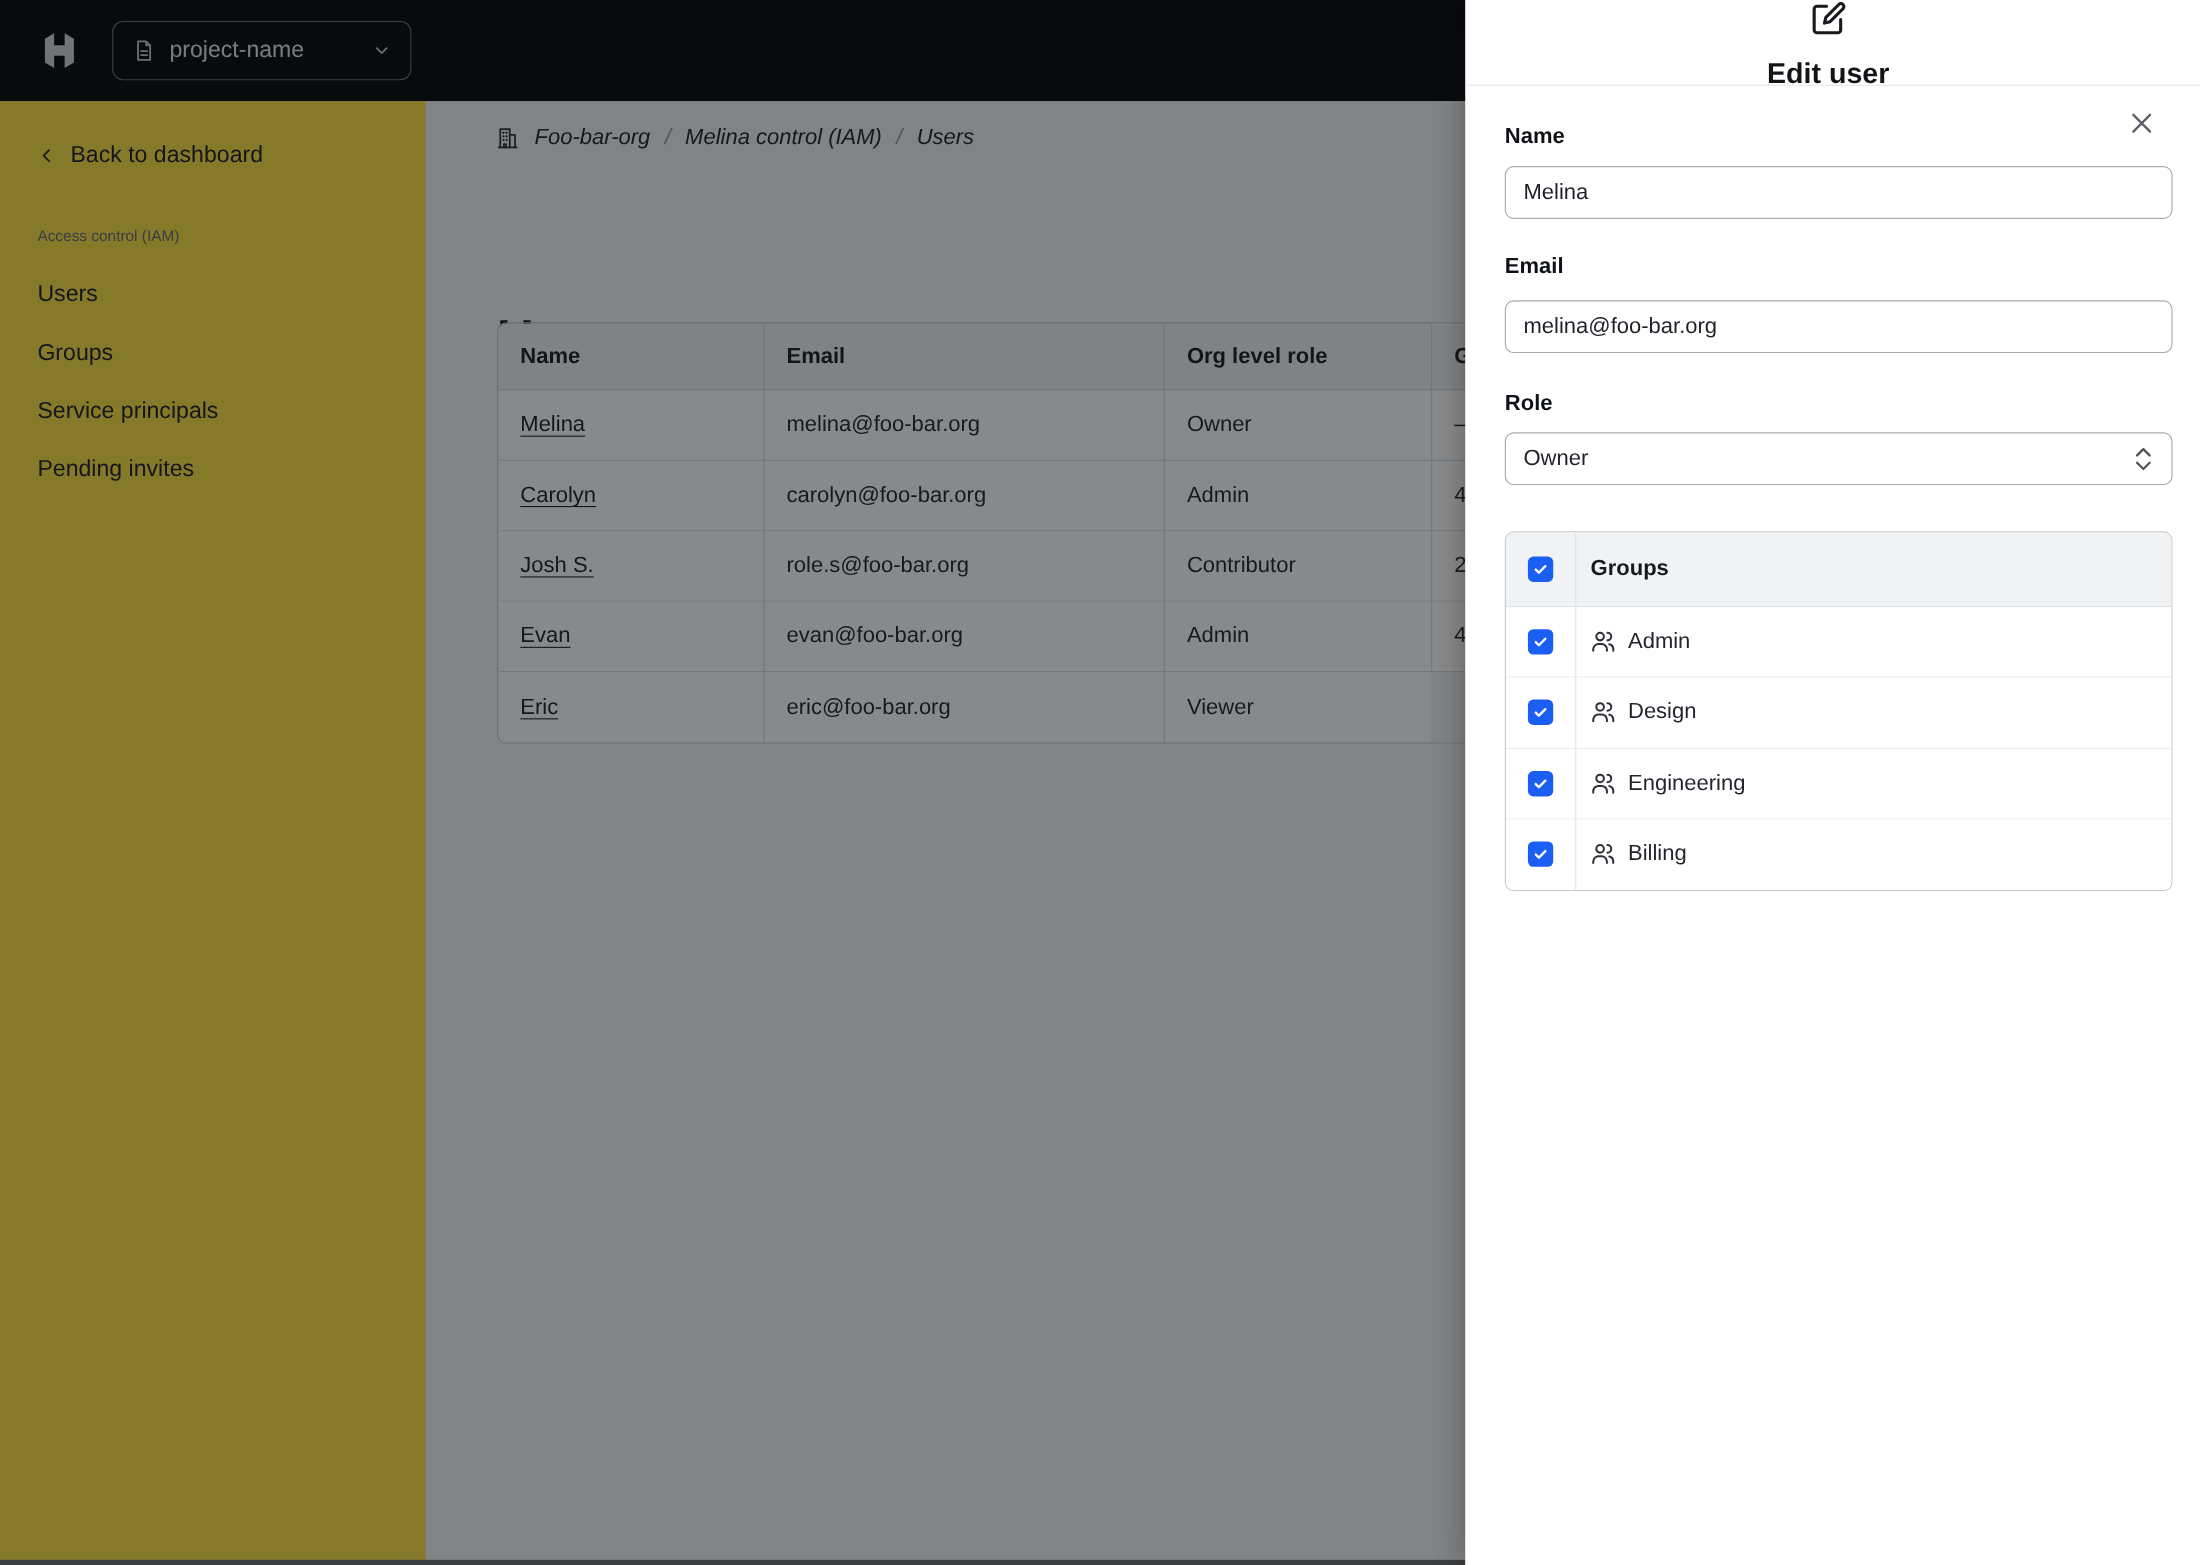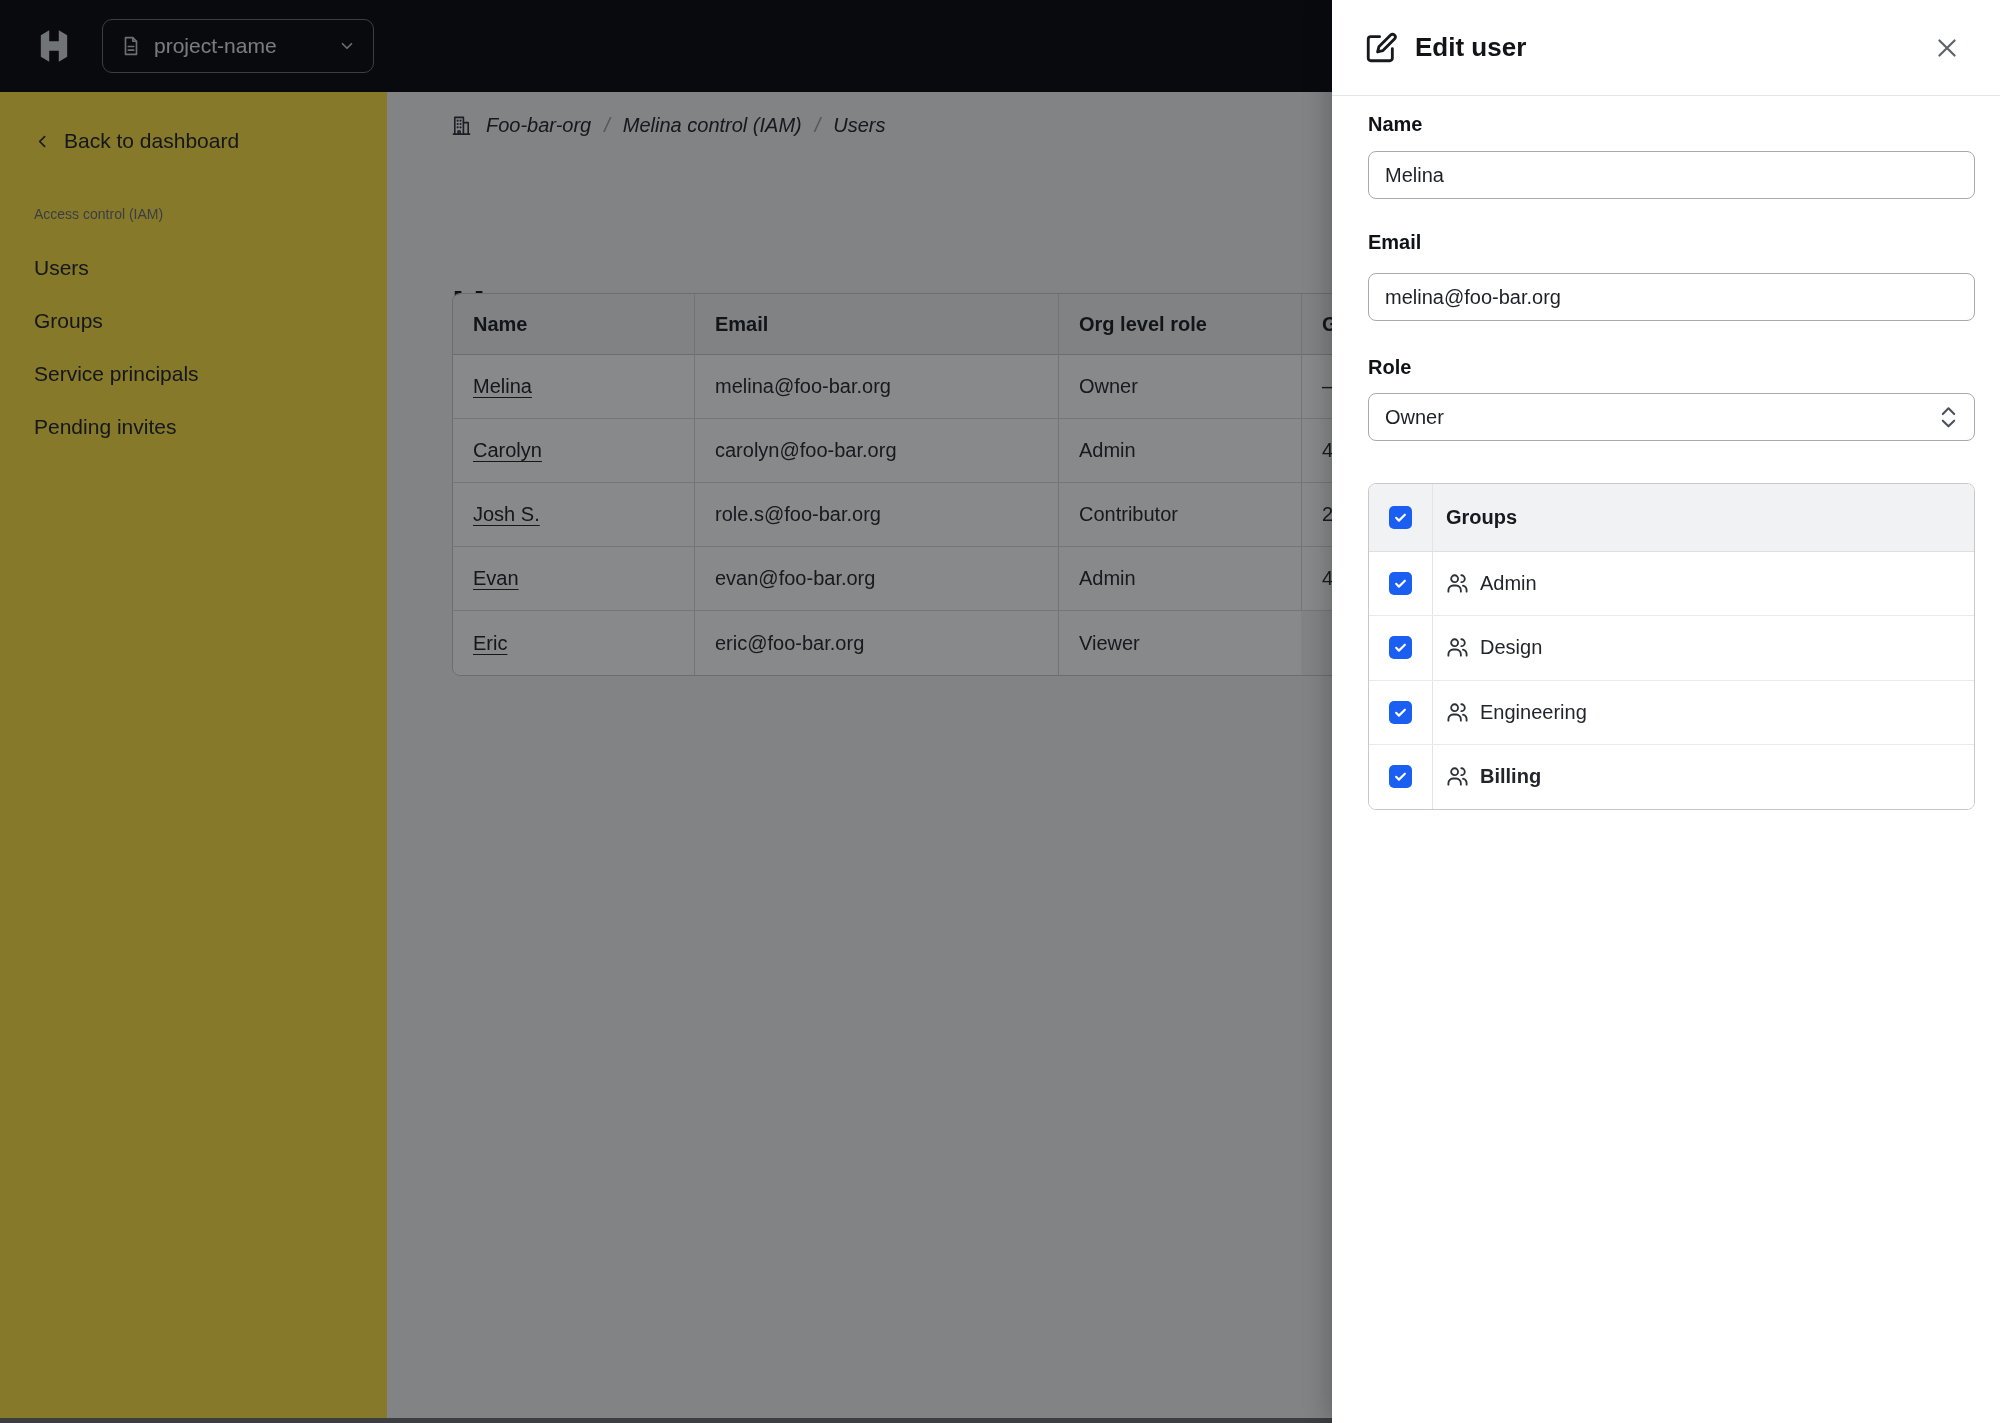--- a/index.html
+++ b/index.html
@@ -57,23 +57,23 @@
   .name-link { color:#22262c; text-decoration:underline; text-underline-offset:4px;
                text-decoration-thickness:1px; cursor:pointer; }
 
   
   .overlay { position:absolute; inset:0; background:rgba(7,8,10,0.48); z-index:5; }
   .bottom-strip { position:absolute; left:0; bottom:0; width:2000px; height:5px; background:#6e7074; z-index:1; }
 
   
   .drawer { position:absolute; left:1332px; top:0; width:668px; height:1423px; background:#ffffff;
             z-index:10; box-shadow:0 0 26px rgba(10,10,12,0.32); }
-  .drawer-header { position:absolute; top:0; left:0; right:0; height:96px;
+  .drawer-header { position:absolute; top:0; left:0; right:0; height:78px;
                    border-bottom:1px solid #e4e6ea; display:flex; align-items:center;
-                   gap:17px; padding:0 40px 0 32px; }
+                   gap:17px; padding:0 40px 0 32px;flex-direction:column; }
   .edit-icon { width:34px; height:34px; color:#17191d; }
   .drawer-title { font-size:26px; font-weight:700; color:#121418; }
   .close-btn { margin-left:auto; width:26px; height:26px; color:#5d6269; cursor:pointer; background:none; border:none; }
   .close-btn svg { width:26px; height:26px; }
 
   .field-label { position:absolute; left:36px; font-size:20px; font-weight:700; color:#0f1216; line-height:26px; }
   .lbl-name  { top:111px; }
   .lbl-email { top:229px; }
   .lbl-role  { top:354px; }
 
@@ -88,21 +88,21 @@
                 background:#fff; cursor:pointer; }
   .stepper-icon { margin-left:auto; width:19px; height:25px; color:#4d5259; }
 
   .groups-box { position:absolute; left:36px; top:483px; width:607px; height:327px;
                 border:1px solid #c6c9ce; border-radius:8px; overflow:hidden;
                 display:grid; grid-template-rows:68px 1fr 1fr 1fr 1fr; }
   .g-header { background:#f0f2f4; border-bottom:1px solid #dcdfe3;
               display:grid; grid-template-columns:64px 1fr; align-items:center; }
   .g-row { background:#fff; border-bottom:1px solid #e7e9ec;
            display:grid; grid-template-columns:64px 1fr; align-items:center; cursor:pointer; }
-  .g-row:last-child { border-bottom:none;font-weight:bold; }
+  .g-row:last-child { border-bottom:none; }
   .g-check-cell { height:100%; display:flex; align-items:center; justify-content:center;
                   border-right:1px solid #e2e4e8; }
   .checkbox { width:23px; height:23px; border-radius:5px; background:#1b5ef2;
               display:flex; align-items:center; justify-content:center; cursor:pointer; }
   .checkbox svg { width:15px; height:15px; }
   .g-content { display:flex; align-items:center; gap:11px; padding-left:13px;
                font-size:20px; color:#22262c; }
   .g-header-label { padding-left:13px; font-size:20px; font-weight:700; color:#16191d; }
   .people-icon { width:23px; height:23px; color:#2c3036; }
 </style>

